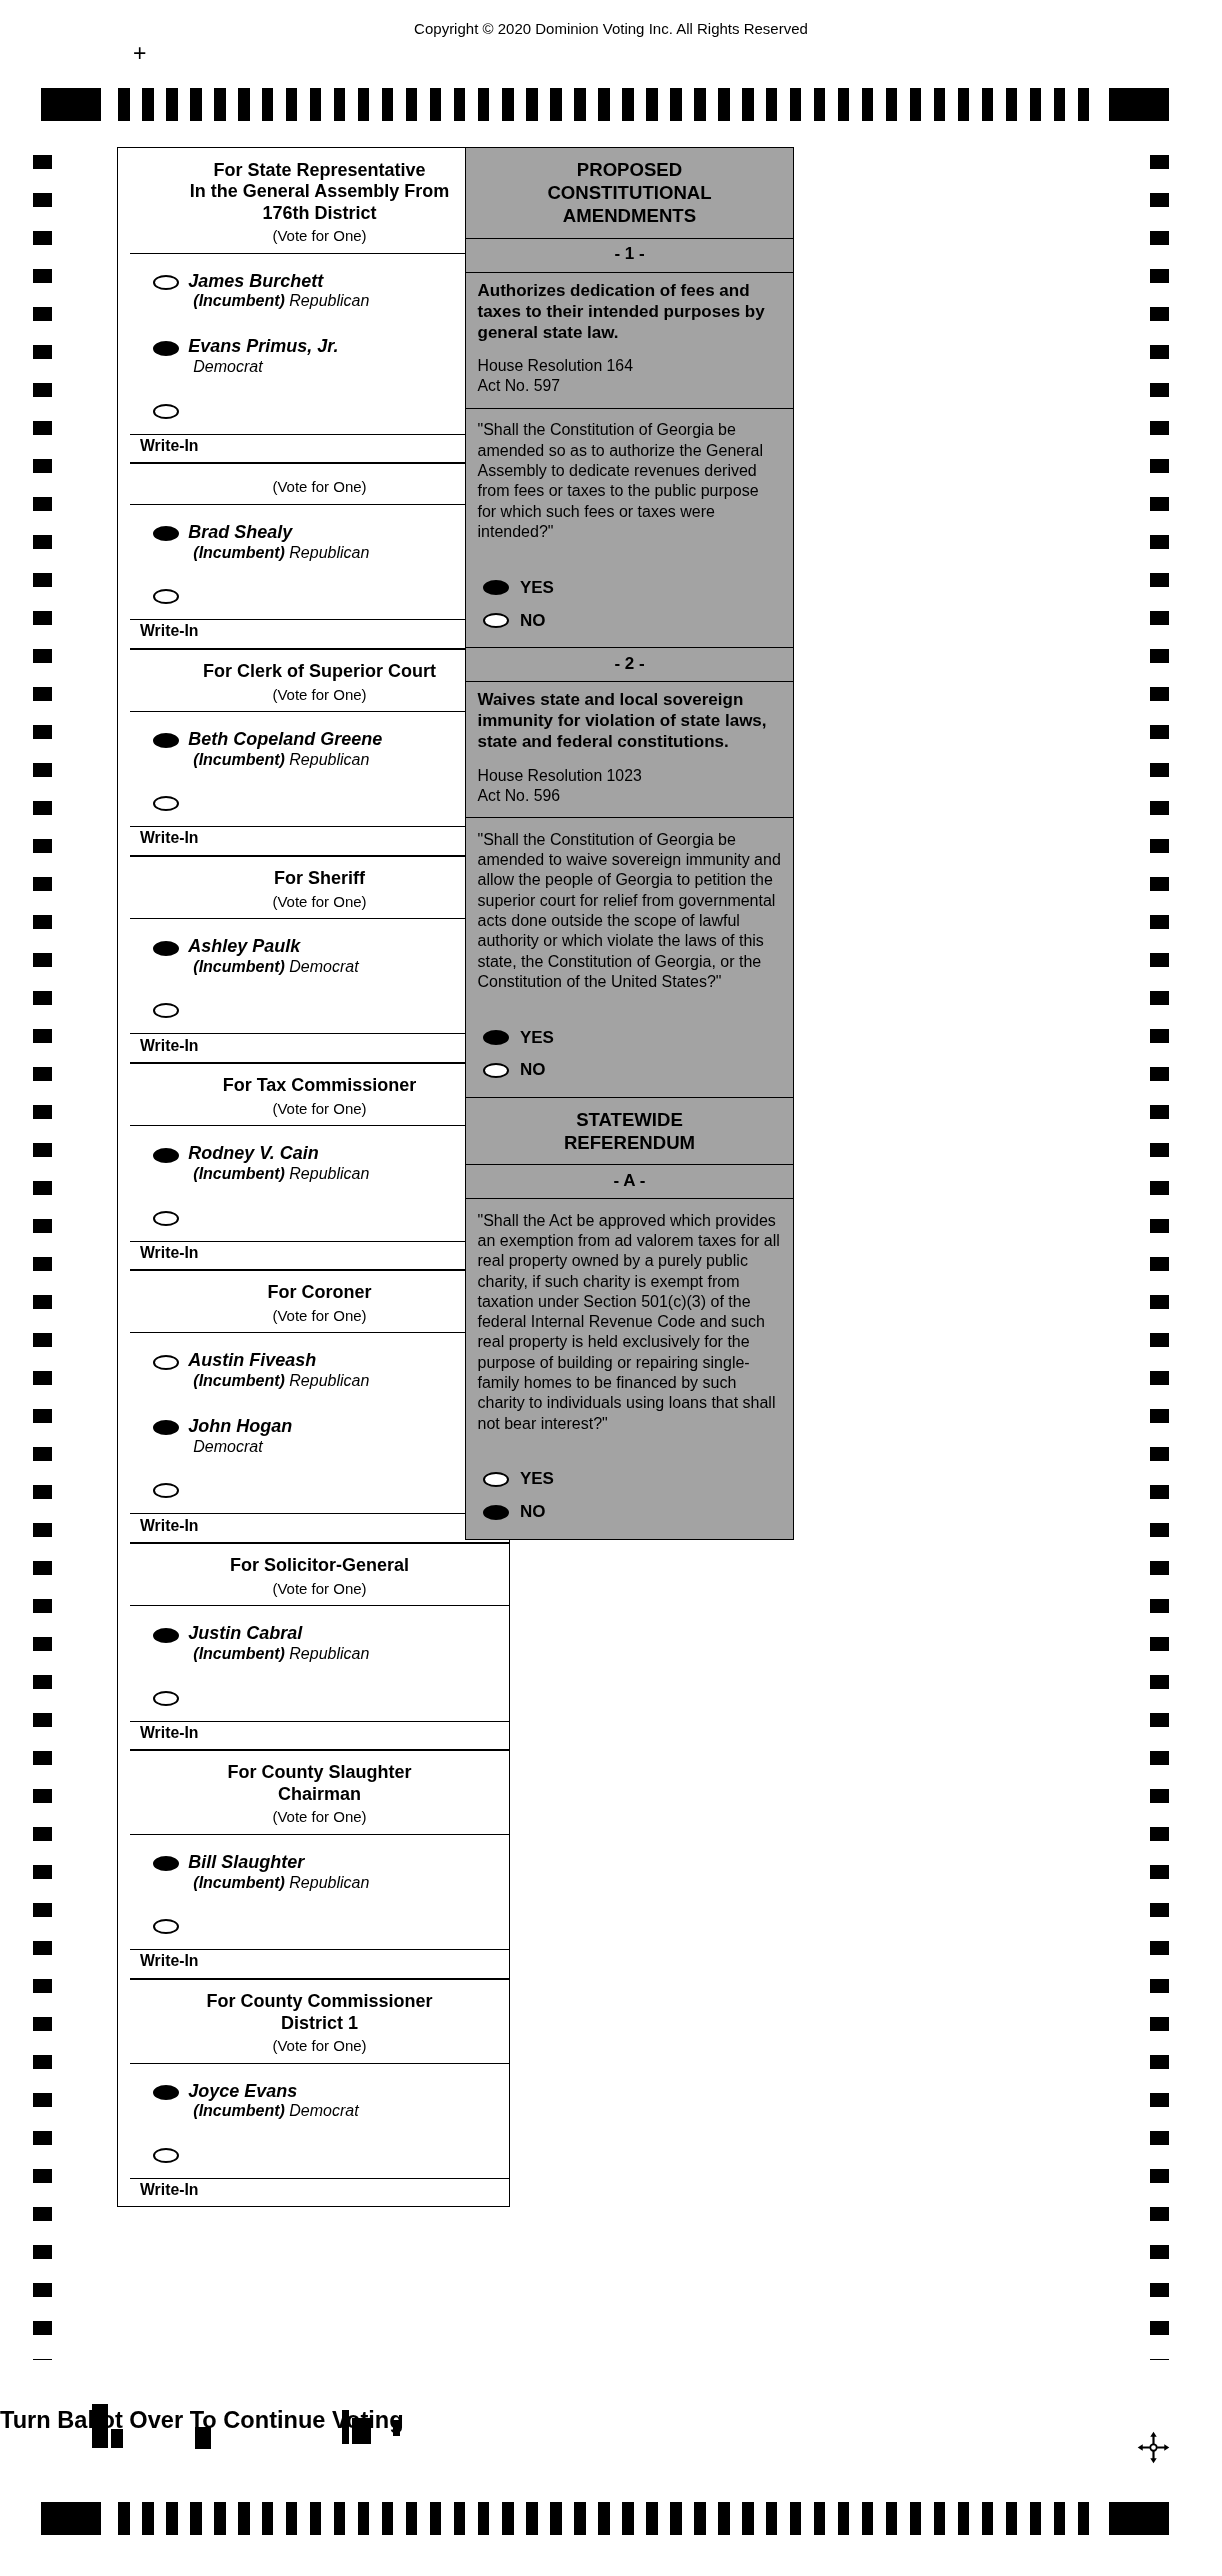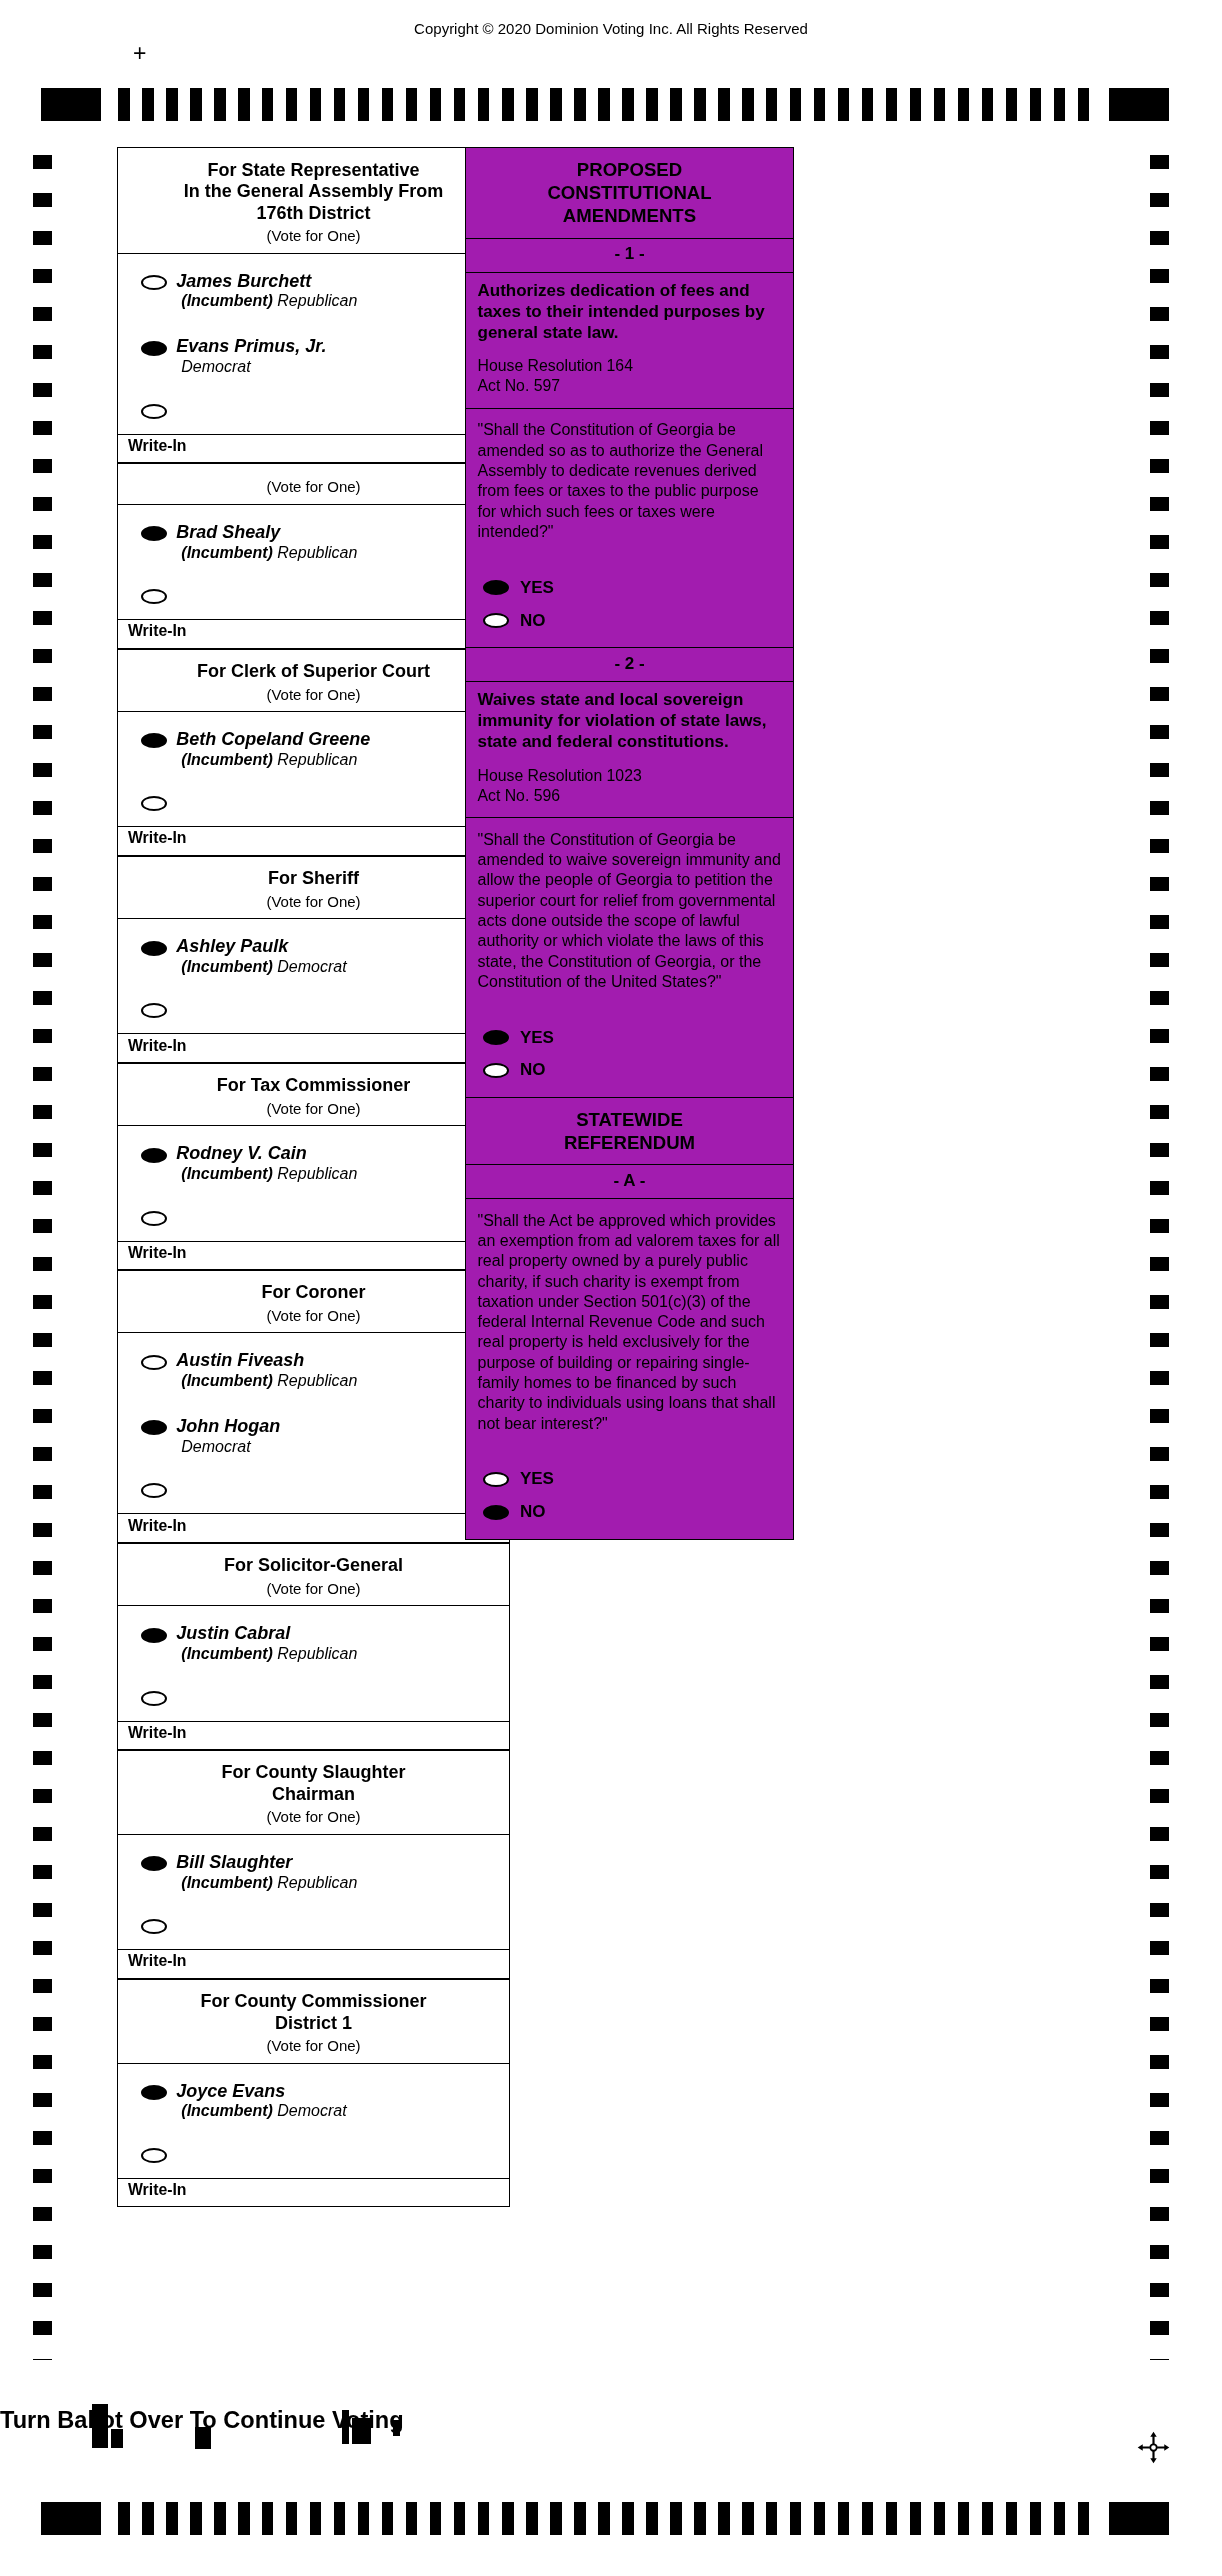--- a/index.html
+++ b/index.html
@@ -32,39 +32,39 @@
   
   .code-mark { position:absolute; background:#000; }
 
   
   .oval { display:inline-block; width:26px; height:15px; border:2.1px solid #000;
     border-radius:50%; background:#fff; flex:0 0 auto; }
   .oval.filled { background:#000; }
 
   
   .col-left { position:absolute; left:117px; top:147px; width:393px;
-    border:1.4px solid #000; background:#fff; }
+    border:1.4px solid #000; background:#fff;padding-left:12px; }
   .contest { border-bottom:2.1px solid #000; }
   .contest:last-child { border-bottom:none; }
   .contest-header { border-bottom:1.4px solid #000; text-align:center; padding:11.5px 7.2px 8.6px; }
   .contest-title { font-weight:bold; font-size:18px; line-height:1.2; }
   .vote-for { font-size:15px; margin-top:2.9px; }
   .cand-row { display:flex; align-items:flex-start; padding:17px 7.2px 7.2px 23px;font-style:italic; }
   .cand-row .oval { margin-top:4.3px; }
   .cand-text { margin-left:9.3px; }
   .cand-name { font-weight:bold; font-size:18px; line-height:1.15; }
   .cand-detail { font-size:16px; line-height:1.3; margin-left:5px; }
   .cand-detail .inc { font-weight:bold; }
   .blank-row { padding:18.6px 7.2px 13px 23px; }
   .write-cell { border-top:1.4px solid #000; padding:2.1px 0 7.2px 10px; }
   .write-label { font-weight:bold; font-size:15.8px; }
 
   
   .col-right { position:absolute; left:465px; top:147px; width:329px;
-    border:1.4px solid #000; background:#a21caf; }
+    border:1.4px solid #000; background:#a3a3a3; }
   .rc-section { border-bottom:1.4px solid #000; }
   .rc-section:last-child { border-bottom:none; }
   .rc-header { text-align:center; font-weight:bold; font-size:18.6px; line-height:1.25; padding:10px 5.7px; }
   .m-number { text-align:center; font-weight:bold; font-size:17px; padding:5.7px 0 7.2px; border-bottom:1.4px solid #000; }
   .m-text { padding:8.6px 11.5px 11.5px; border-bottom:1.4px solid #000; }
   .m-summary { font-weight:bold; font-size:17px; line-height:1.22; }
   .m-ref { font-size:15.8px; line-height:1.27; margin-top:13px; }
   .m-body { padding:11.5px 11.5px 10px; }
   .m-question { font-size:16px; line-height:1.27; }
   .m-choices { margin-top:29px; }

